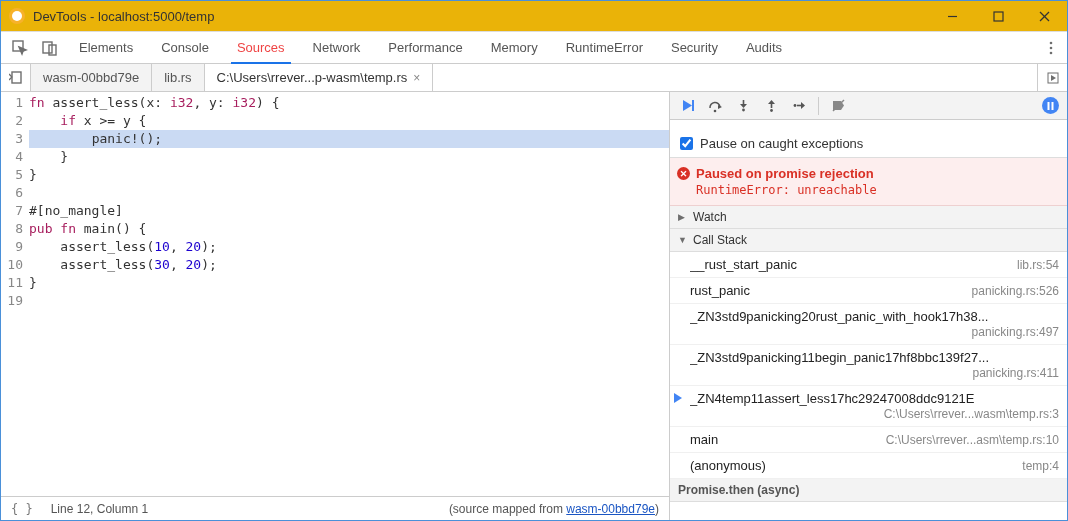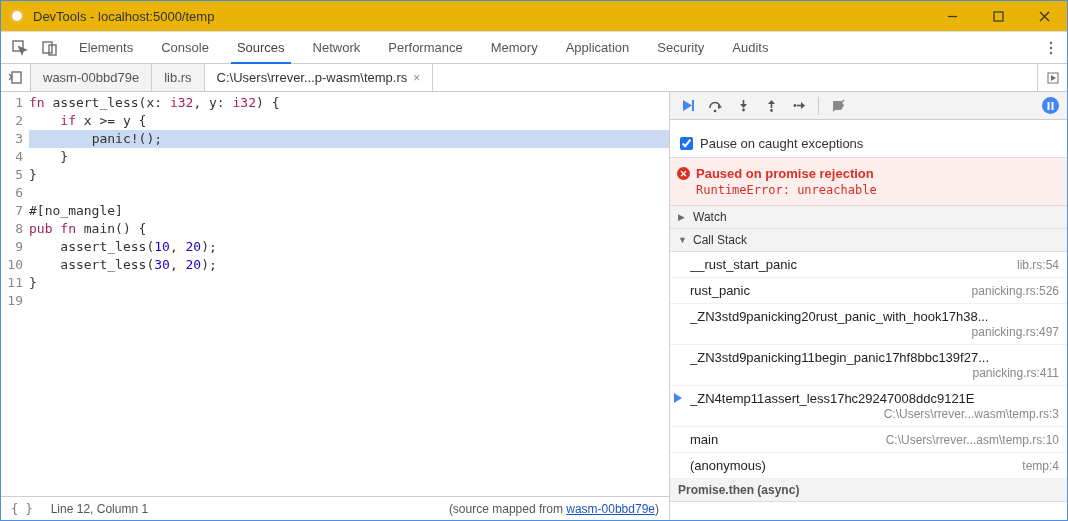--- a/index.html
+++ b/index.html
@@ -51,21 +51,21 @@
   }
   .tabs .tabicon {
     width:30px; display:flex; align-items:center; justify-content:center;
     color:#888;
   }
   .tabs .tabicon svg { width:16px; height:16px; stroke:#6e6e6e; fill:none; stroke-width:1.4; }
   .tabs .tab {
     padding: 0 14px; display:flex; align-items:center;
     color:#555; position:relative; cursor:default;
   }
-  .tabs .tab.active { color:#404040; }
+  .tabs .tab.active { color:#ef4444; }
   .tabs .tab.active::after {
     content:""; position:absolute; bottom:-1px; left:8px; right:8px;
     height:2px; background:#1a73e8;
   }
   .tabs .tabright { margin-left:auto; width:30px; display:flex; align-items:center; justify-content:center;}
   .tabs .dots { width:20px; display:flex; align-items:center; justify-content:center; margin-right:6px;}
   .tabs .dots svg, .tabs .tabright svg { width:14px; height:14px; fill:#6e6e6e; }
   
   .filetabs {
     height:28px; border-bottom:1px solid #ccc;
@@ -222,21 +222,21 @@
   <div class="tab">
       <span>Network</span>
     </div>
   <div class="tab">
       <span>Performance</span>
     </div>
   <div class="tab">
       <span>Memory</span>
     </div>
   <div class="tab">
-      <span>Application</span>
+      <span>RuntimeError</span>
     </div>
   <div class="tab">
       <span>Security</span>
     </div>
   <div class="tab">
       <span>Audits</span>
     </div>
   <div class="tabright"></div>
   <div class="dots">
     <svg viewBox="0 0 14 14">

